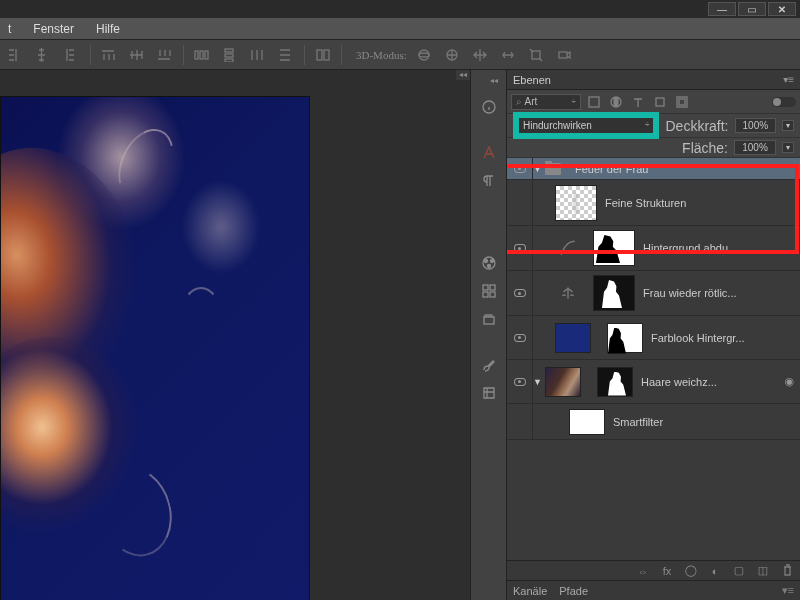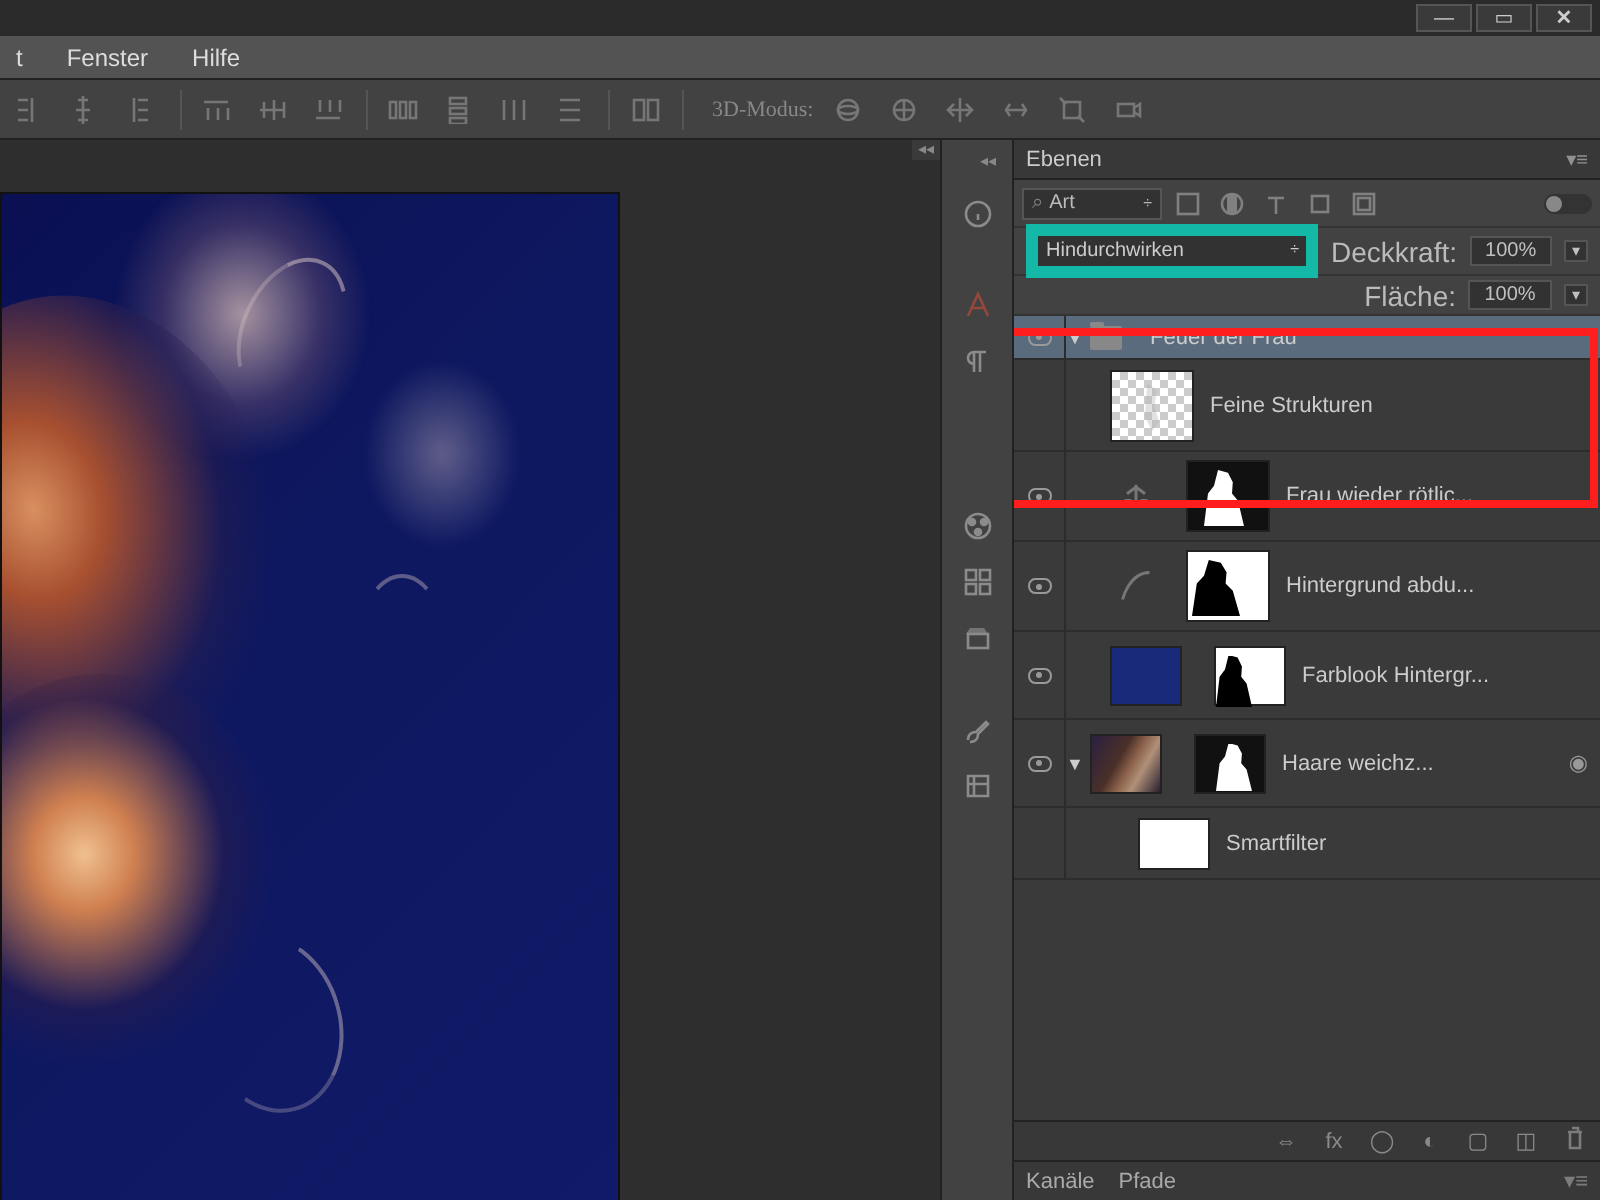--- a/index.html
+++ b/index.html
@@ -373,45 +373,45 @@
         <span class="layer-name">Feine Strukturen</span>
       </div>
 
       <div class="layer-row" style="min-height:44px">
         <div class="vis-col">
             <div class="eye"></div>
           </div>
         <div class="indent ind1"></div>
         <div class="mask-icon">
             <svg viewBox="0 0 16 16">
+              <path d="M2 14C2 14 5 2 14 2"></path>
+            </svg>
+          </div>
+        <div class="link-icon"></div>
+        <div class="thumb solid">
+            <div class="thumb-shape shape-silh" style="left:2px;width:24px"></div>
+          </div>
+        <span class="layer-name">Hintergrund abdu...</span>
+      </div>
+
+      <div class="layer-row" style="min-height:44px">
+        <div class="vis-col">
+            <div class="eye"></div>
+          </div>
+        <div class="indent ind1"></div>
+        <div class="mask-icon">
+            <svg viewBox="0 0 16 16">
               <path d="M8 3v10M3 10h3M10 10h3M4 7l4-3 4 3"></path>
             </svg>
           </div>
         <div class="link-icon"></div>
         <div class="thumb dark">
             <div class="thumb-shape shape-silh white"></div>
           </div>
         <span class="layer-name">Frau wieder rötlic...</span>
-      </div>
-
-      <div class="layer-row" style="min-height:44px">
-        <div class="vis-col">
-            <div class="eye"></div>
-          </div>
-        <div class="indent ind1"></div>
-        <div class="mask-icon">
-            <svg viewBox="0 0 16 16">
-              <path d="M2 14C2 14 5 2 14 2"></path>
-            </svg>
-          </div>
-        <div class="link-icon"></div>
-        <div class="thumb solid">
-            <div class="thumb-shape shape-silh" style="left:2px;width:24px"></div>
-          </div>
-        <span class="layer-name">Hintergrund abdu...</span>
       </div>
 
       <div class="layer-row" style="min-height:44px">
         <div class="vis-col">
             <div class="eye"></div>
           </div>
         <div class="indent ind1"></div>
         <div class="thumb blue sm"></div>
         <div class="link-icon"></div>
         <div class="thumb solid sm">

